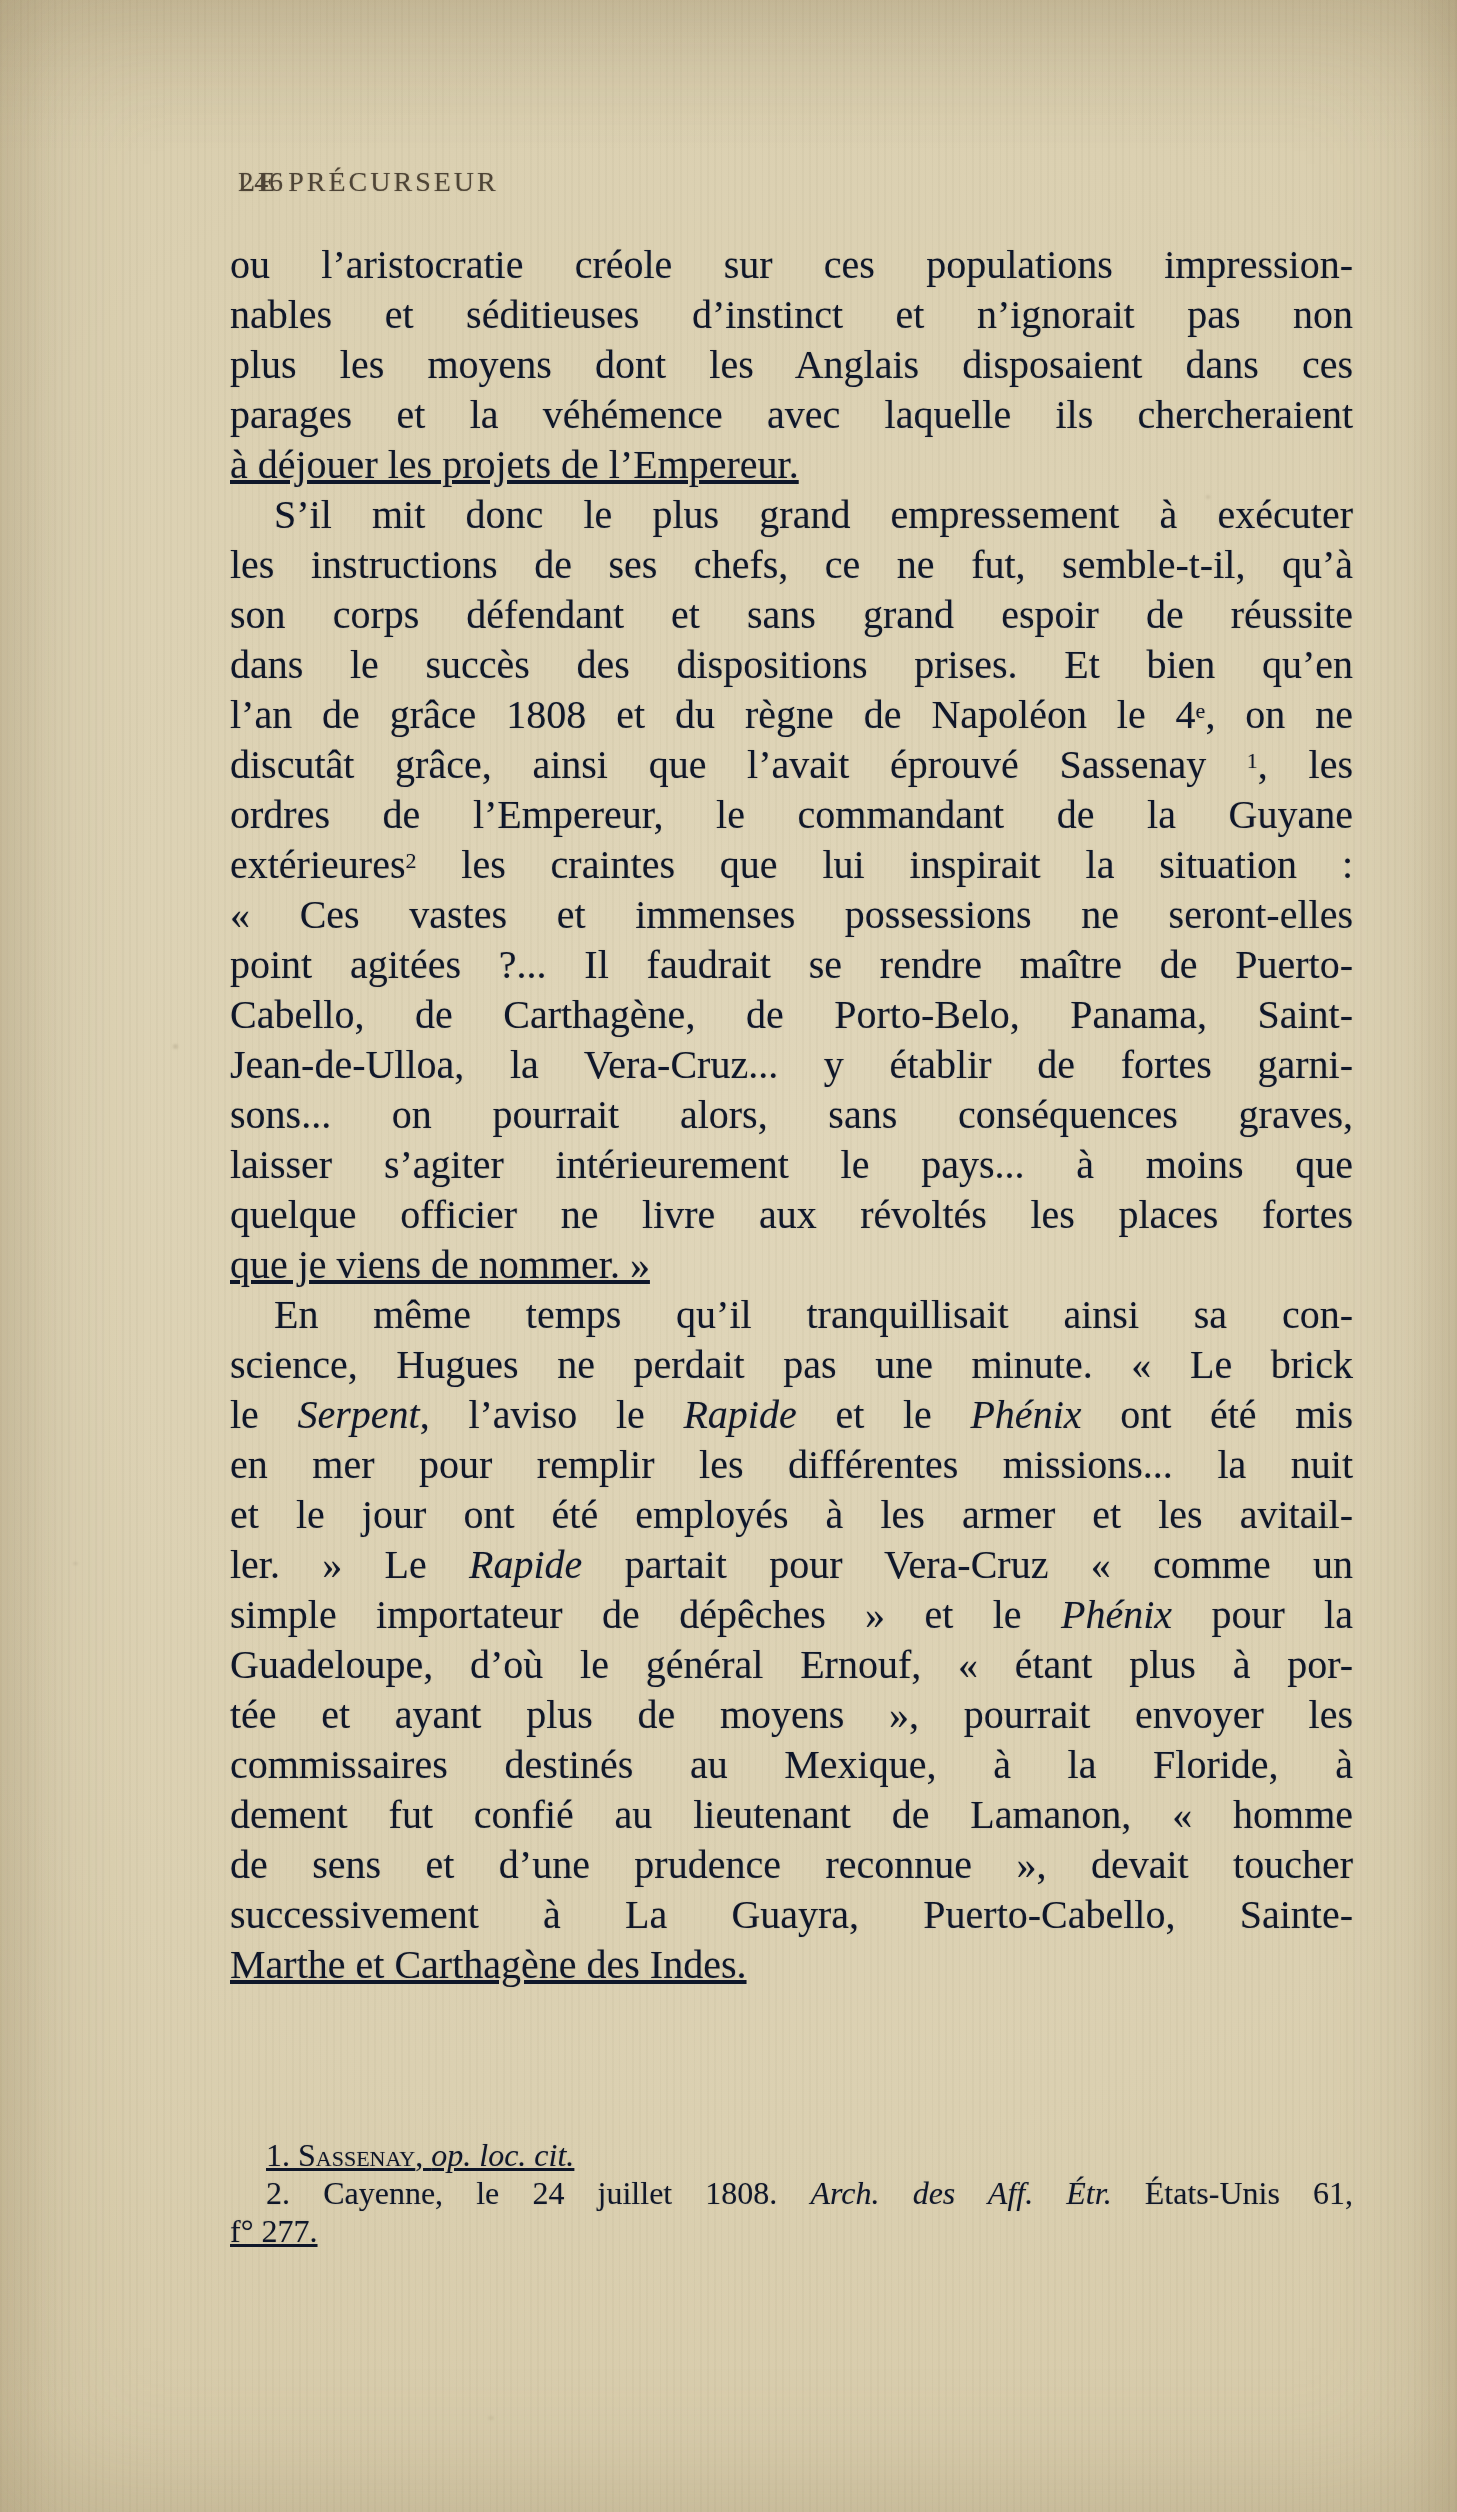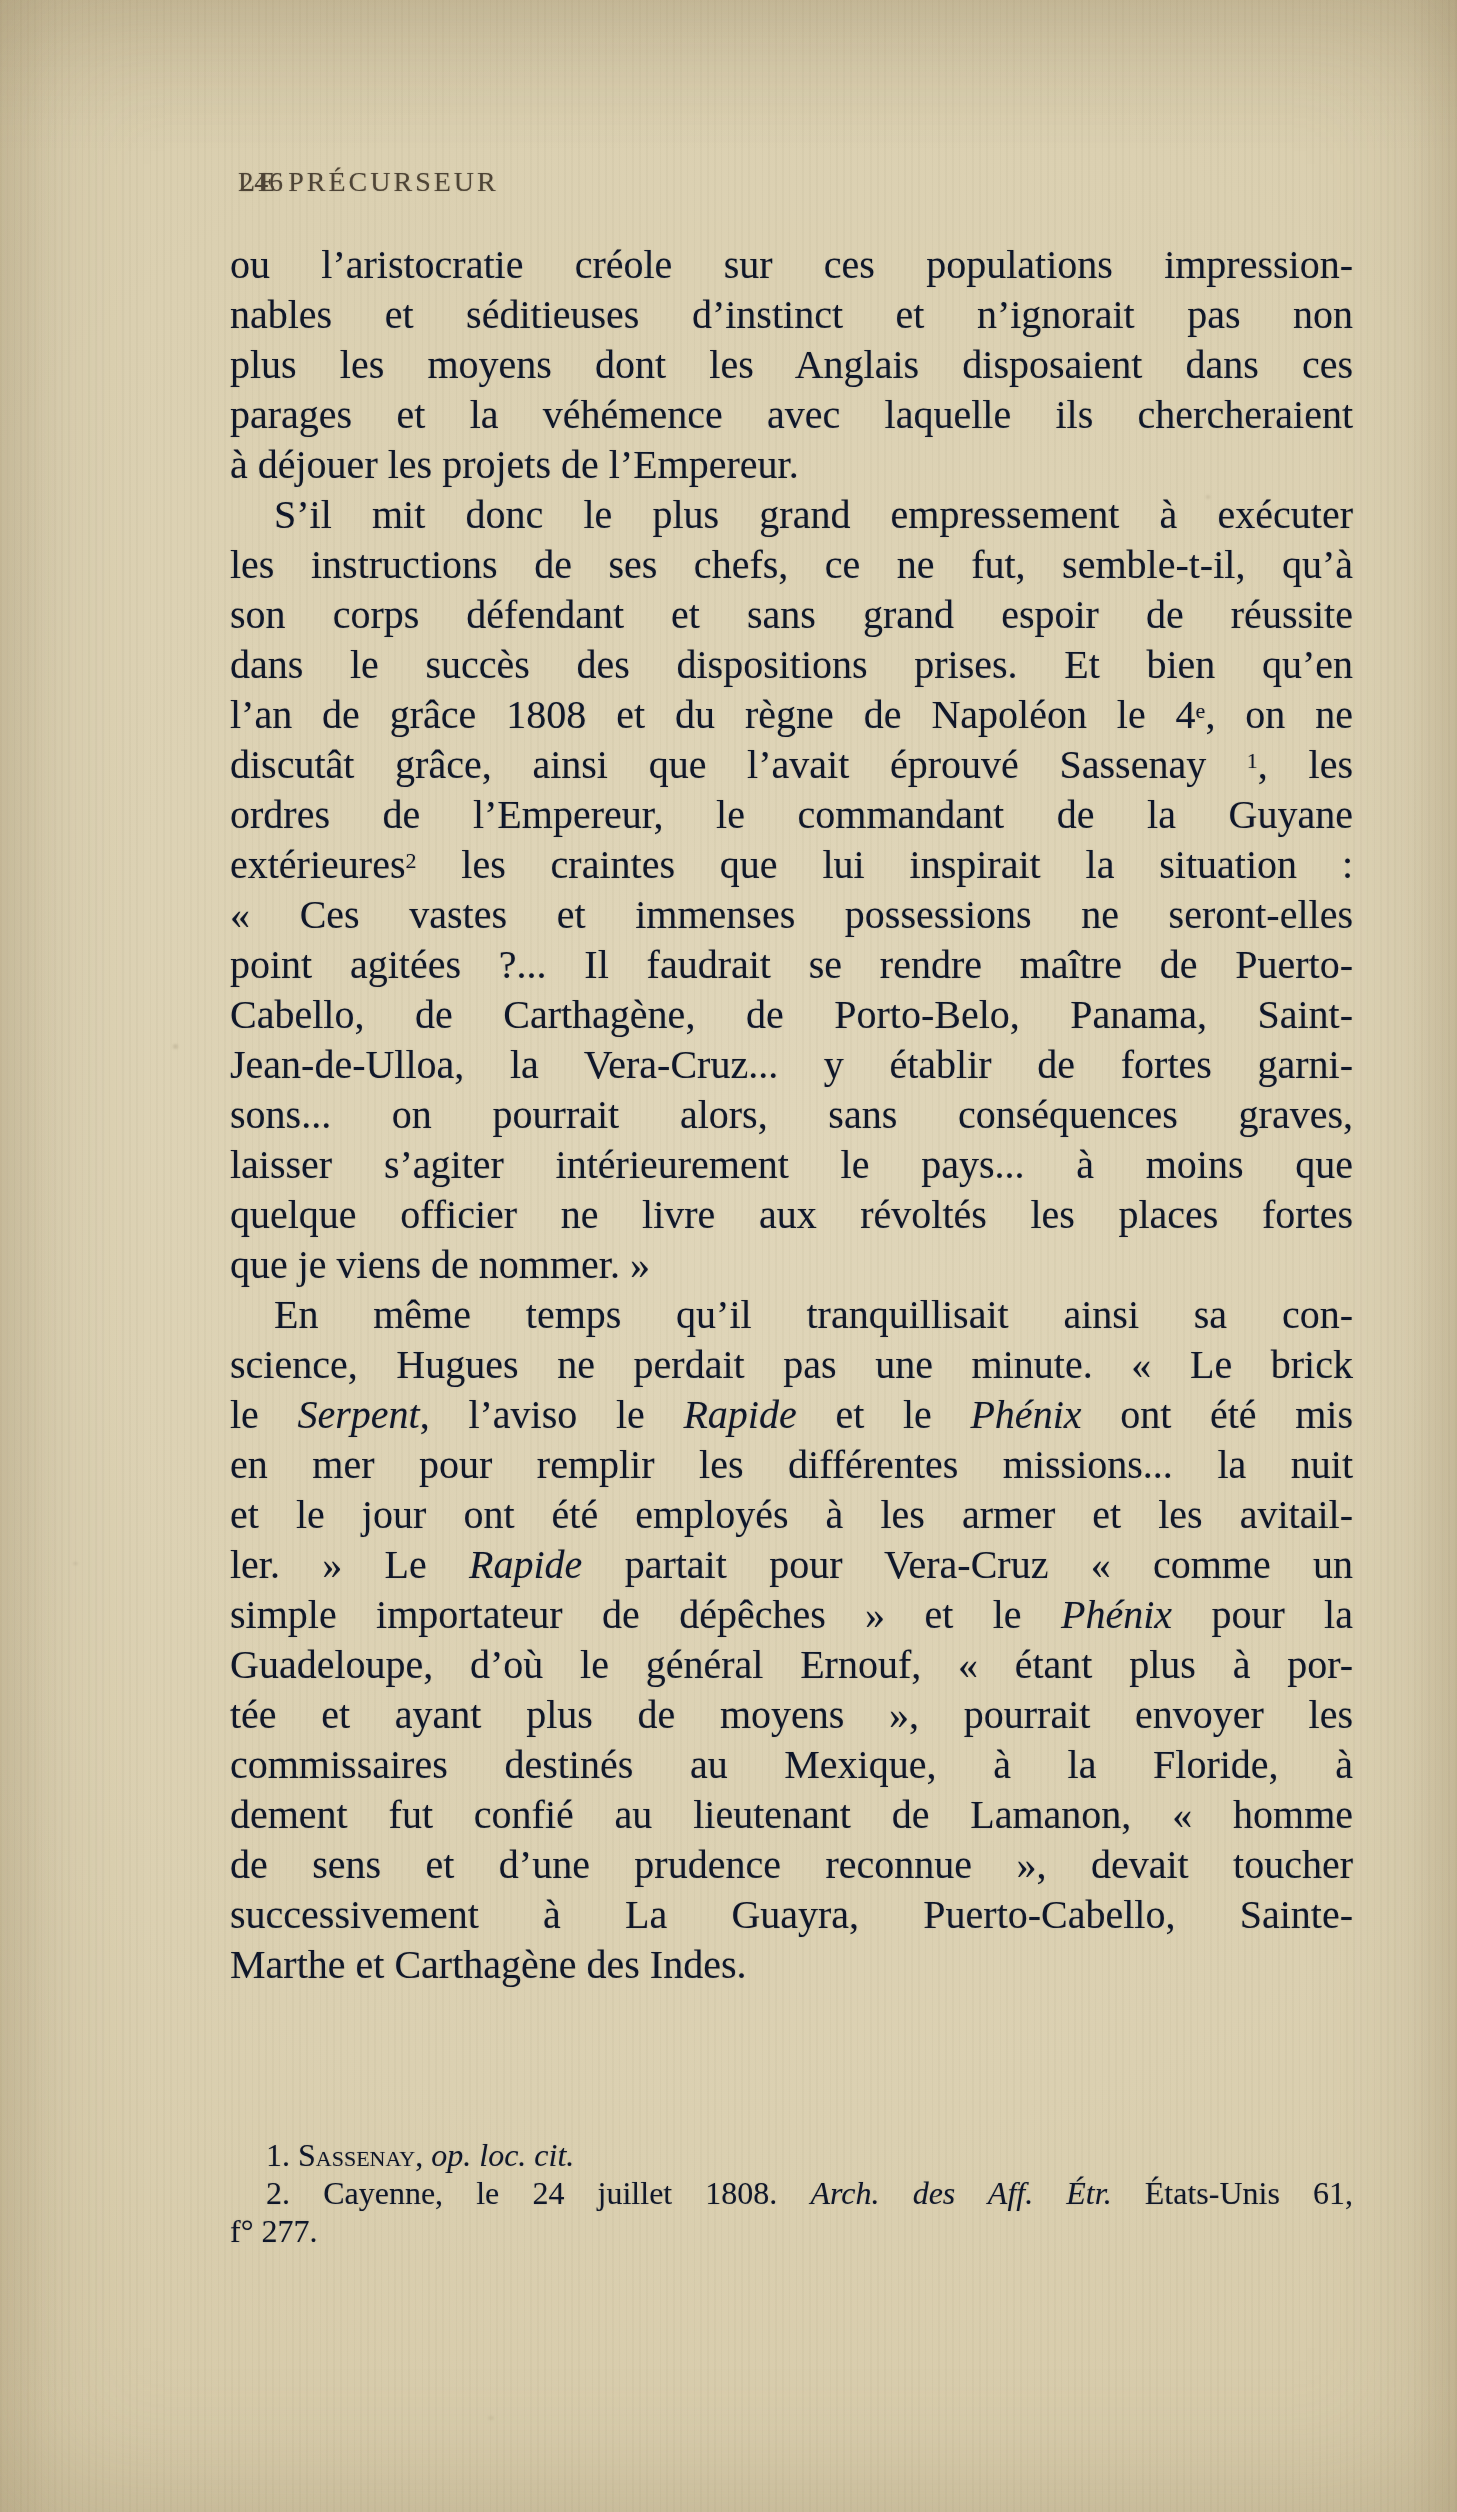--- a/index.html
+++ b/index.html
@@ -41,21 +41,21 @@
 
   
   .page-body{
     position:absolute;left:230px;top:240px;width:1123px;
     font-size:40px;line-height:50px;
   }
   .line{
     text-align:justify;text-align-last:justify;
     white-space:normal;
   }
-  .line.end{text-align-last:left;}
+  .line.end{text-align-last:left;text-decoration:underline;}
   .line.first-indent{text-indent:44px;}
   .it{font-style:italic;}
   .sc{font-variant:small-caps;}
   sup{font-size:0.55em;line-height:0;vertical-align:baseline;position:relative;top:-0.45em;}
 
   
   .footnotes{
     position:absolute;left:230px;top:2136px;width:1123px;
     font-size:32px;line-height:38px;
   }

